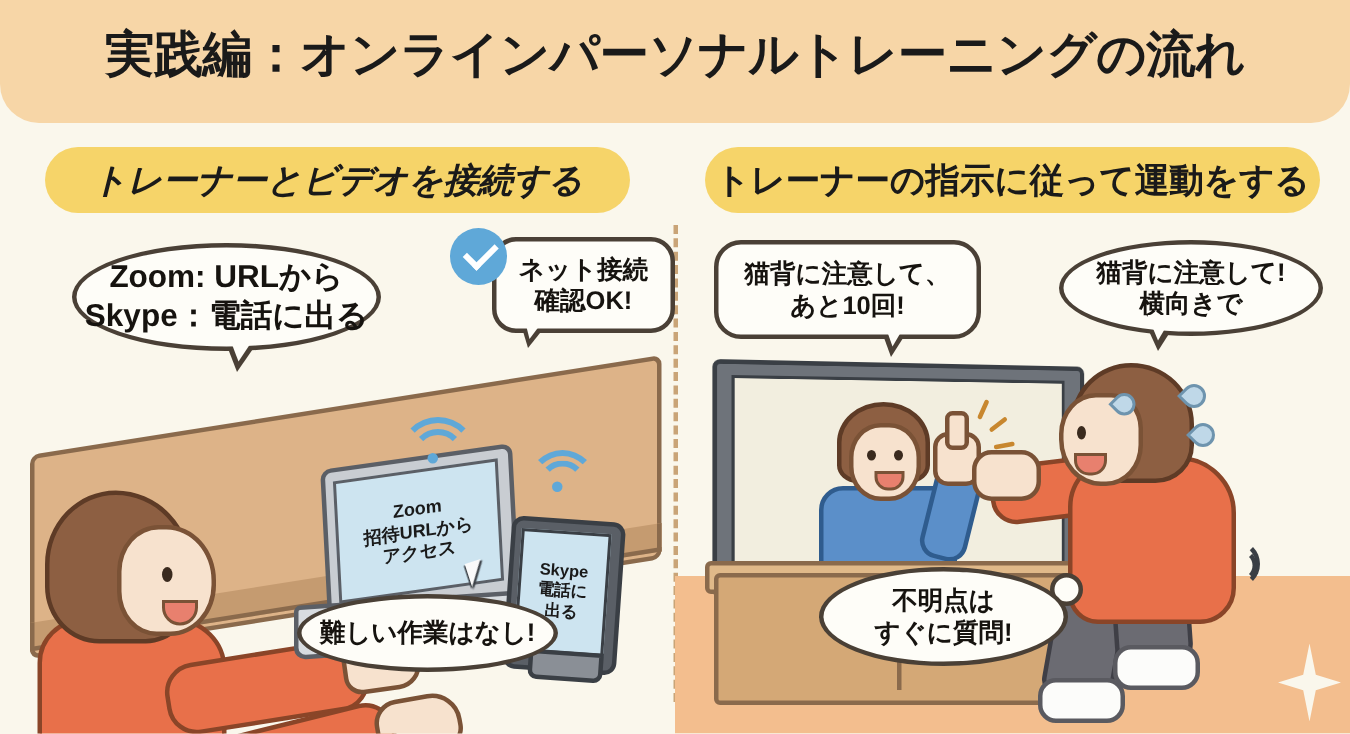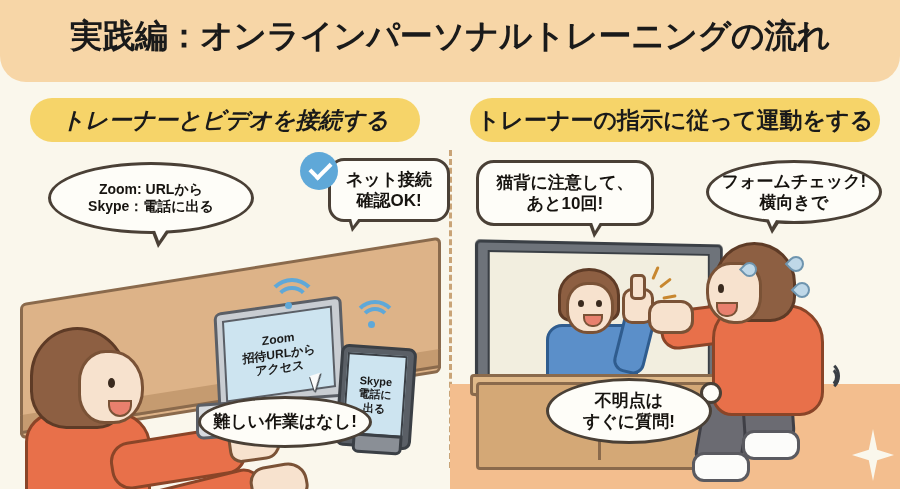--- a/index.html
+++ b/index.html
@@ -255,21 +255,21 @@
     position:absolute;
     background:#FEFDF8;border:3px solid #4A4036;
     text-align:center;font-weight:bold;color:#16130F;
     display:flex;align-items:center;justify-content:center;
     line-height:1.25;
     z-index:12;
   }
   .b-oval{border-radius:50%/50%;}
   .tail{position:absolute;z-index:11;}
 
-  .bub1{left:48px;top:162px;width:200px;height:66px;font-size:14px;}
+  .bub1{left:48px;top:162px;width:200px;height:66px;font-size:21px;}
   .bub1-tail{
     left:148px;top:222px;width:0;height:0;
     border-left:10px solid transparent;border-right:18px solid transparent;
     border-top:26px solid #4A4036;
   }
   .bub1-tail-i{
     left:151px;top:220px;width:0;height:0;
     border-left:8px solid transparent;border-right:14px solid transparent;
     border-top:21px solid #FEFDF8;z-index:13;
   }
@@ -472,21 +472,21 @@
     <div>
       <div class="nowrap">猫背に注意して、</div>
       <div class="nowrap">あと10回!</div>
     </div>
   </div>
 
   <div class="tail bub5-tail"></div>
   <div class="tail bub5-tail-i"></div>
   <div class="bubble b-oval bub5">
     <div>
-      <div class="nowrap">フォームチェック!</div>
+      <div class="nowrap">猫背に注意して!</div>
       <div class="nowrap">横向きで</div>
     </div>
   </div>
 
   <div class="think1"></div>
   <div class="think2"></div>
   <div class="bubble b-oval bub6">
     <div>
       <div class="nowrap">不明点は</div>
       <div class="nowrap">すぐに質問!</div>

